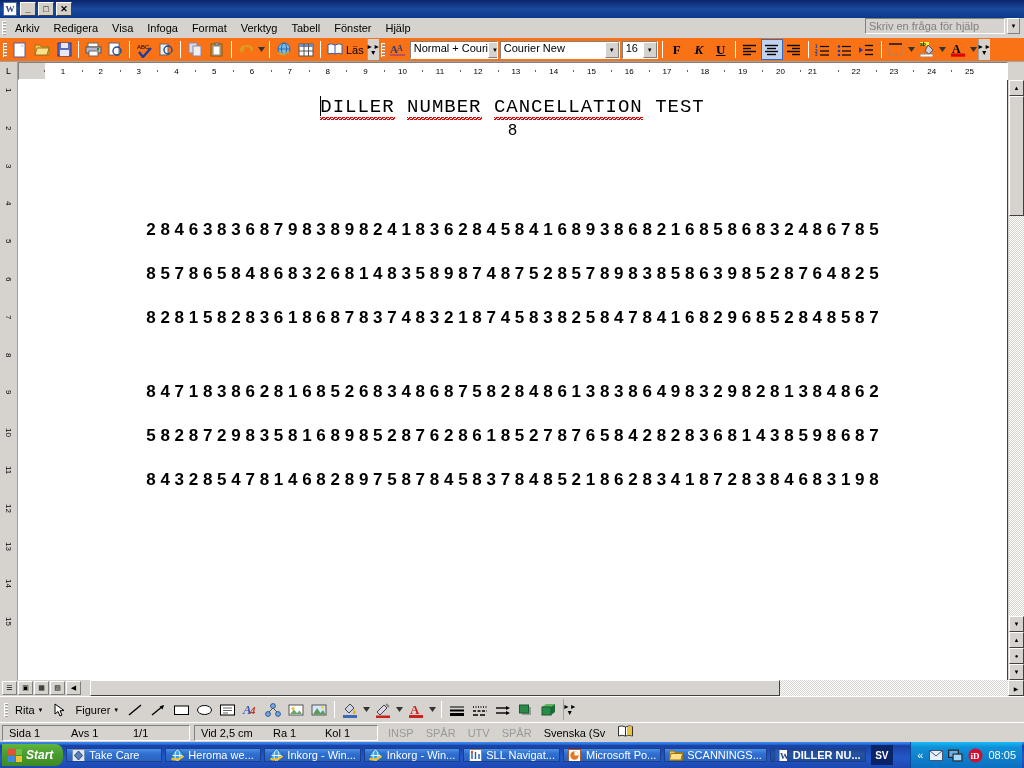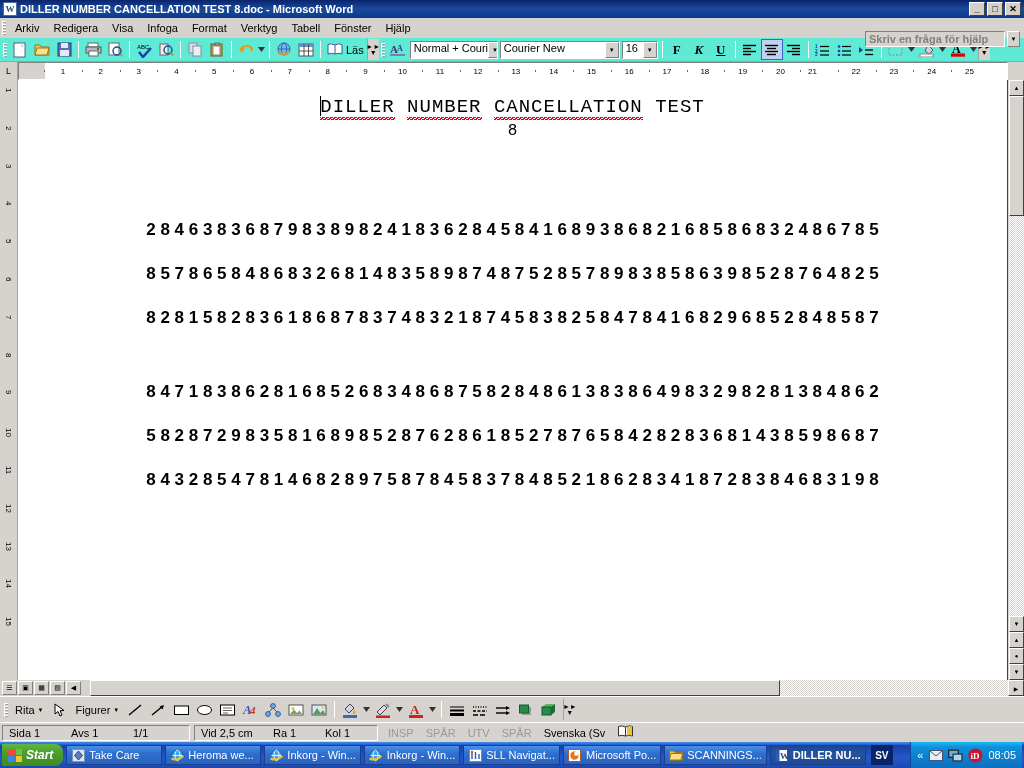--- a/index.html
+++ b/index.html
@@ -50,39 +50,39 @@
   .grip::before {
     content:''; width: 3px; height: 14px;
     background: repeating-linear-gradient(to bottom, #fff 0 1px, #a0a0a0 1px 2px, transparent 2px 3px);
     border-left: 1px solid #fff;
   }
   .menu-item {
     padding: 2px 7px; font-size: 11px; color: #000; cursor: default;
     white-space: nowrap;
   }
   .menu-help {
-    position: absolute; right: 4px; top: 13px;
-    display: flex; align-items: center; gap: 2px; font-weight: bold;
+    position: absolute; right: 4px; top: 0;
+    display: flex; align-items: center; gap: 2px;
   }
   .helpbox {
     width: 140px; height: 16px;
     background: #d6d3ce;
     border: 1px solid; border-color: #808080 #fff #fff #808080;
     color: #808080; font-size: 11px; padding: 1px 3px;
     display: flex; align-items: center;
   }
   .helparrow {
     width: 13px; height: 16px; background: #d6d3ce;
     border: 1px solid; border-color: #fff #808080 #808080 #fff;
     display: flex; align-items: center; justify-content: center; font-size: 6px;
   }
 
   
   .toolbar {
-    height: 24px; background: #5eead4;
+    height: 24px; background: #f97316;
     display: flex; align-items: center;
     border-bottom: 1px solid #a0a0a0;
     padding: 0 1px;
   }
   .tb-icon {
     width: 22px; height: 21px;
     display: flex; align-items: center; justify-content: center;
     font-size: 12px; color: #000; position: relative;
   }
   .sep { width: 1px; height: 17px; background: #a0a0a0; border-right: 1px solid #fff; margin: 0 3px; }
@@ -234,21 +234,21 @@
     display: flex; align-items: center; gap: 4px;
     color: #fff; font-weight: bold; font-size: 12px;
     font-style: italic;
   }
   .winflag {
     width: 14px; height: 13px;
     display:grid; grid-template-columns: 1fr 1fr; grid-template-rows: 1fr 1fr; gap:1px;
   }
   .winflag i { display:block; }
   .taskitem {
-    height: 20px; min-width: 96px; max-width: 112px;
+    height: 14px; min-width: 96px; max-width: 112px;
     background: linear-gradient(to bottom, #4a90e8 0%, #2f6fd0 40%, #2a63bd 100%);
     border: 1px solid #1a3f8f;
     display: flex; align-items: center; gap: 4px;
     padding: 0 4px; color: #fff; font-size: 11px;
     white-space: nowrap; overflow: hidden;
   }
   .taskitem.active {
     background: linear-gradient(to bottom, #1c4494 0%, #24539f 40%, #1e4a97 100%);
     font-weight: bold;
   }
@@ -270,21 +270,20 @@
 
   .ie-icon { color:#2a7ad4; font-size: 12px; }
 </style>
 </head>
 <body>
 
 <div class="app">
 
   <div class="titlebar">
     <div class="title-icon">W</div>
-    <div class="title-text">DILLER NUMBER CANCELLATION TEST 8.doc - Microsoft Word</div>
     <div class="title-btns">
       <div class="tbtn">_</div>
       <div class="tbtn">□</div>
       <div class="tbtn">✕</div>
     </div>
   </div>
 
   <div class="menubar">
     <div class="grip"></div>
     <div class="menu-item">Arkiv</div>

